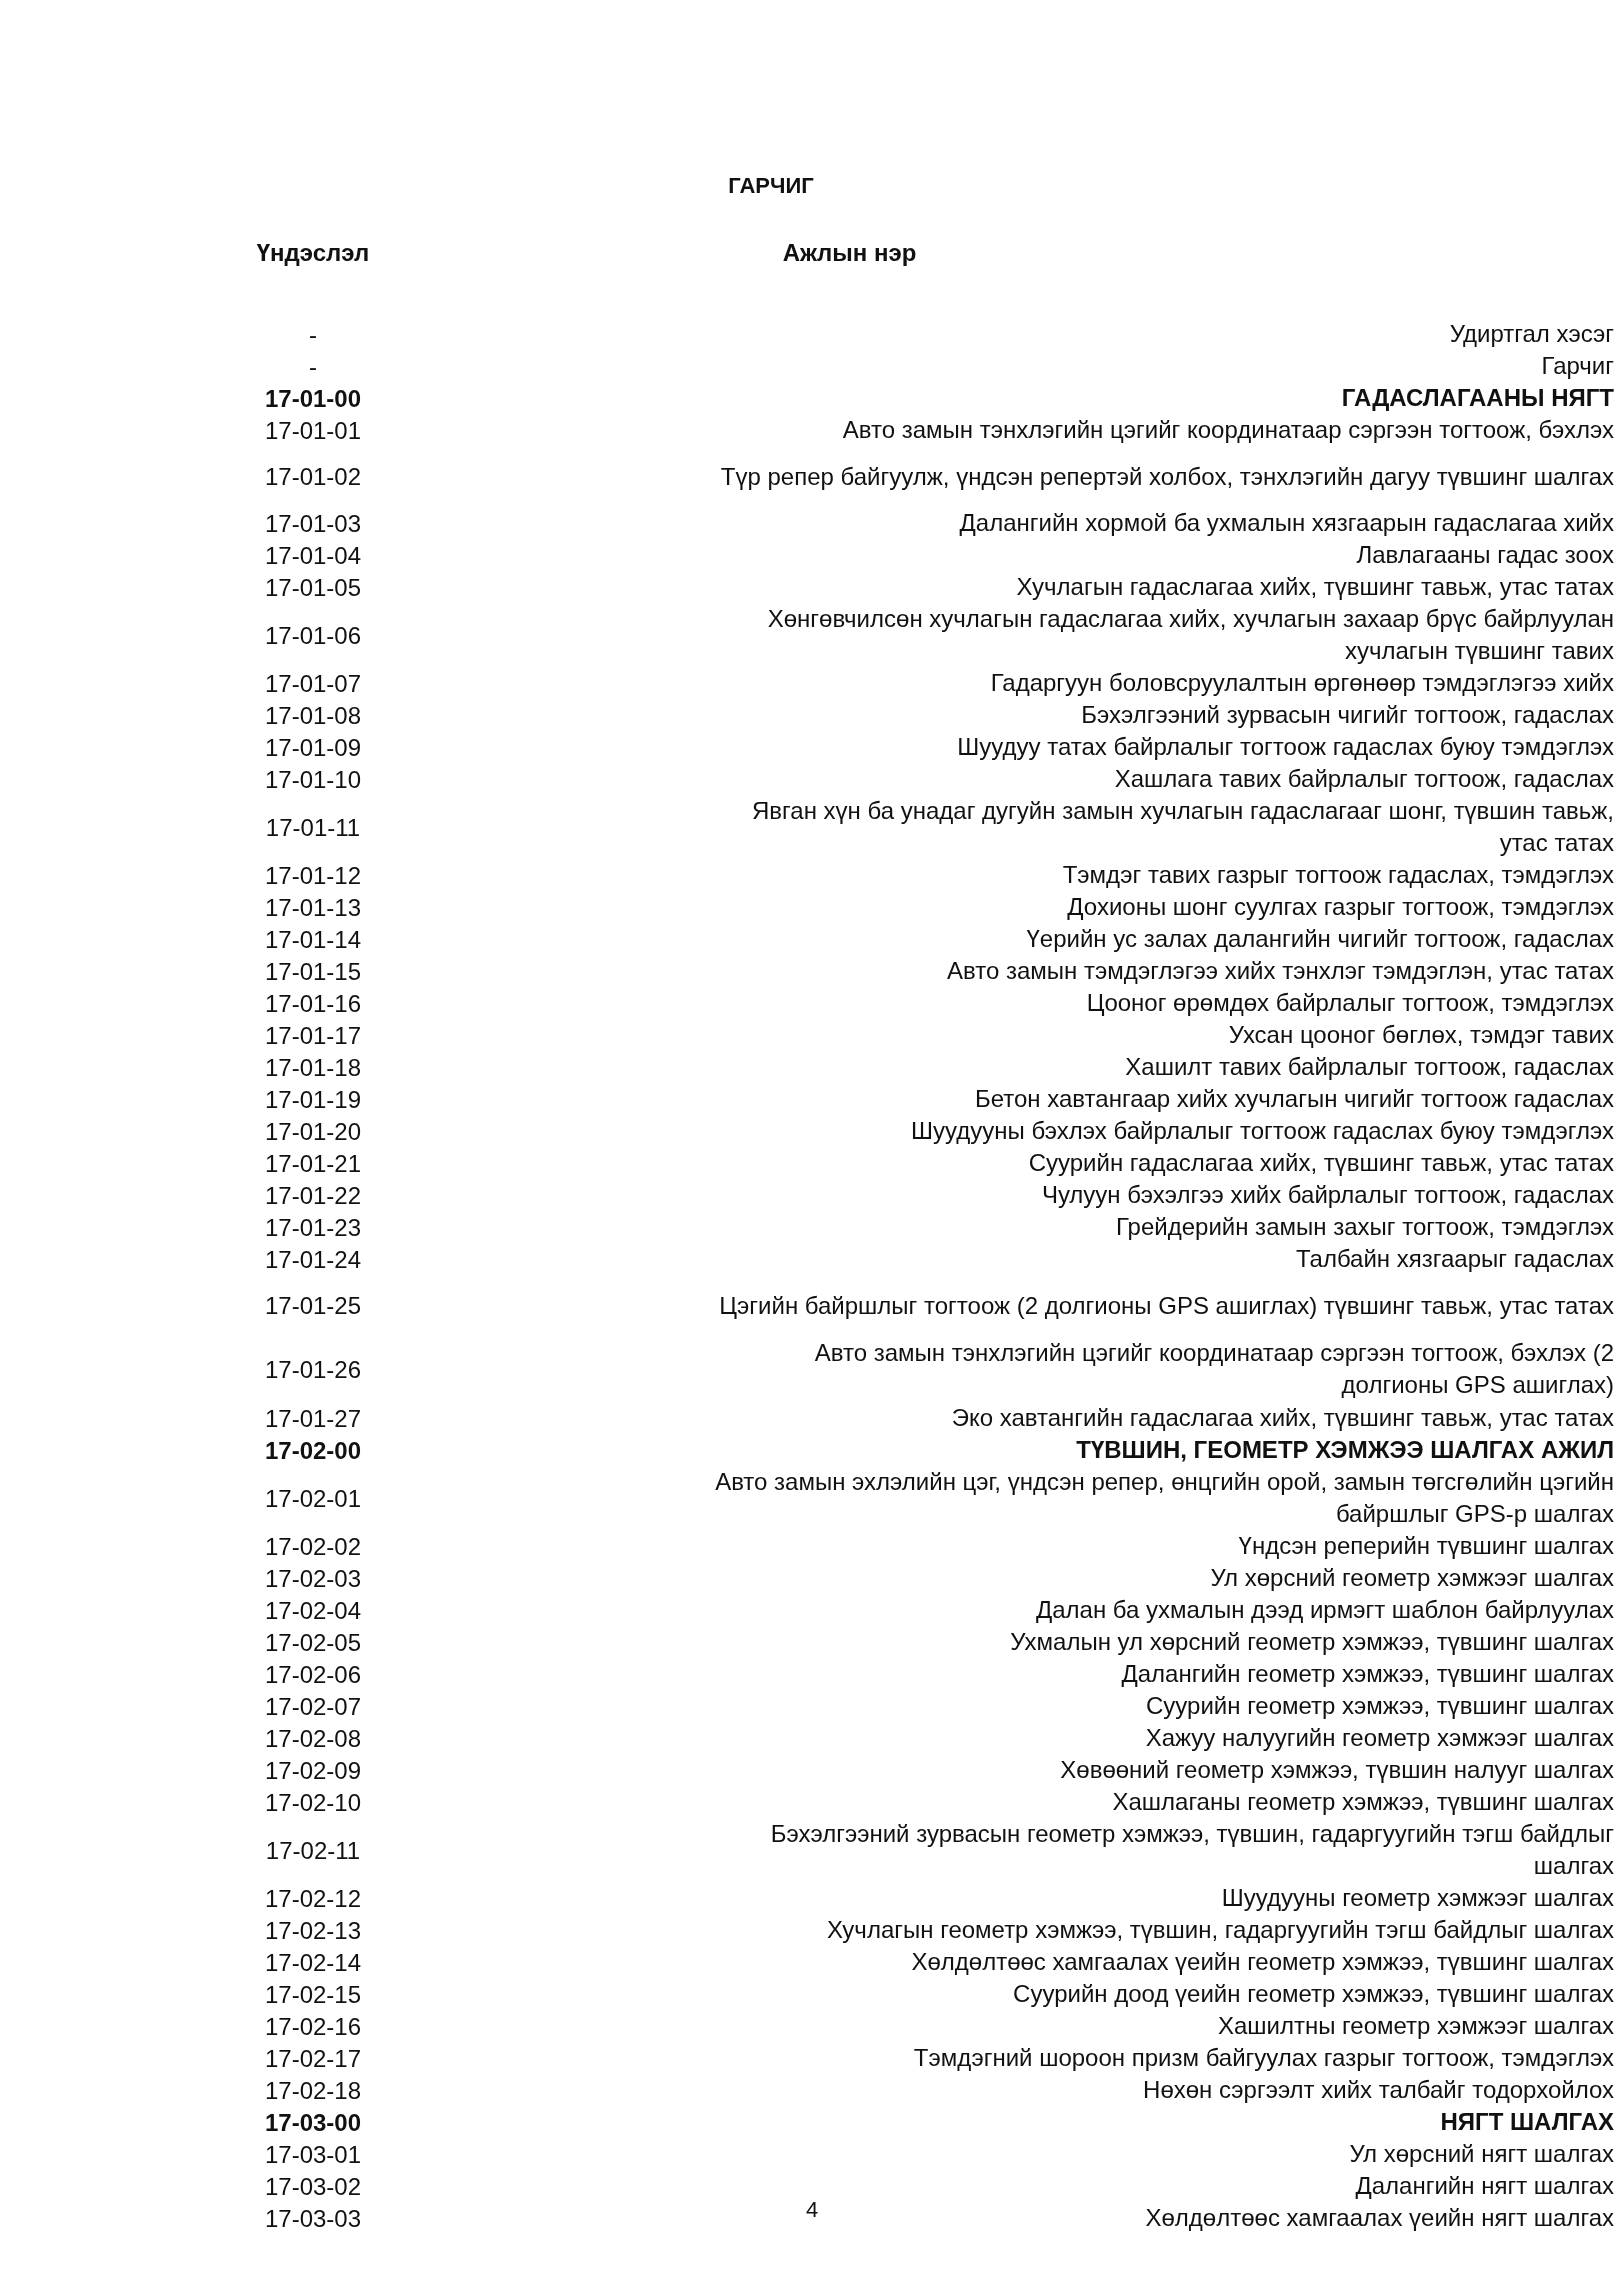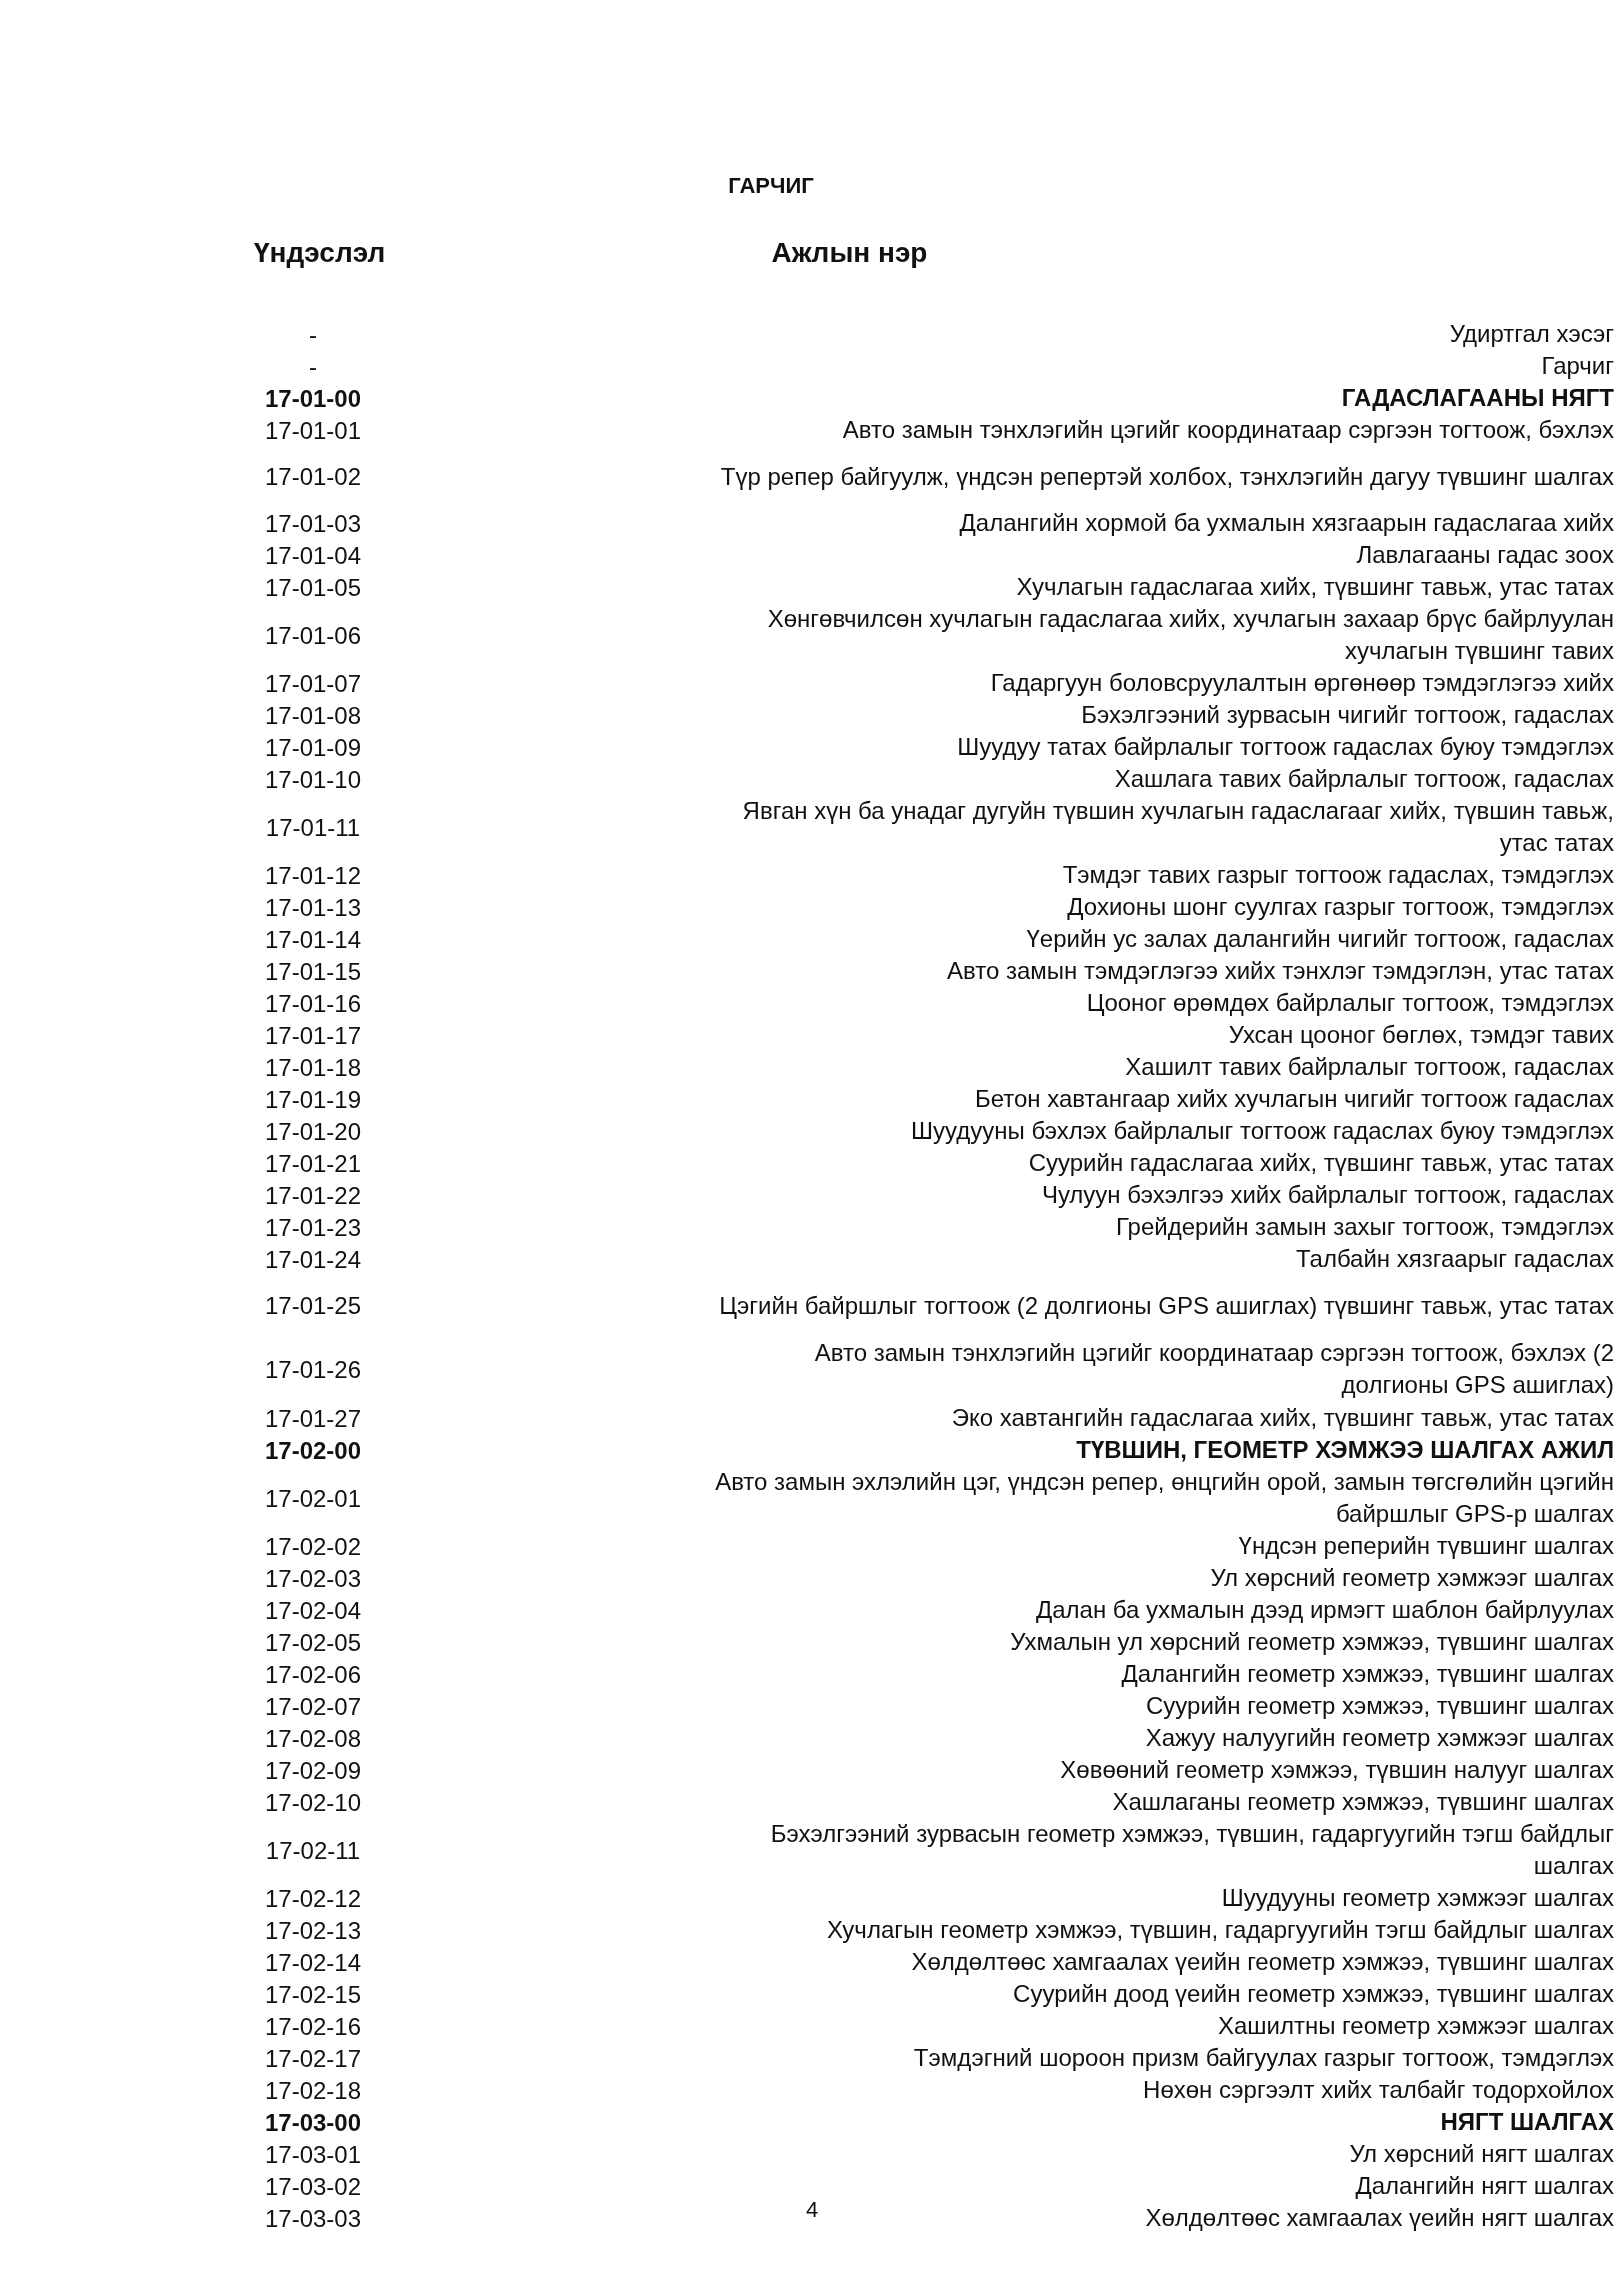--- a/index.html
+++ b/index.html
@@ -27,21 +27,21 @@
     width: 1201px;
     border-collapse: collapse;
     table-layout: fixed;
   }
   .toc td, .toc th { padding: 0; vertical-align: middle; }
   .col-code { width: 118px; text-align: center; }
   .col-name { width: 955px; text-align: right; padding-left: 24px !important; }
   .col-page { width: 127px; text-align: center; padding-left: 25px !important; }
   .toc thead th {
     height: 69px;
-    font-size: 28px;
+    font-size: 24px;
     font-weight: bold;
     line-height: 30px;
   }
   .toc thead th.col-name { text-align: center; padding-left: 0 !important; padding-right: 287px !important; }
   .spacer-row td { height: 31px; }
   .toc tbody td {
     font-size: 24px;
     line-height: 31px;
     height: 31px;
     white-space: nowrap;
@@ -168,21 +168,21 @@
       <tr class="normal">
         <td class="col-code">17-01-10</td>
         <td class="col-name">
           <span class="name-line">Хашлага тавих байрлалыг тогтоож, гадаслах</span>
         </td>
         <td class="col-page">17</td>
       </tr>
       <tr class="double">
         <td class="col-code">17-01-11</td>
         <td class="col-name">
-          <span class="name-line">Явган хүн ба унадаг дугуйн түвшин хучлагын гадаслагааг хийх, түвшин тавьж,</span>
+          <span class="name-line">Явган хүн ба унадаг дугуйн замын хучлагын гадаслагааг шонг, түвшин тавьж,</span>
           <span class="name-line">утас татах</span>
         </td>
         <td class="col-page">17</td>
       </tr>
       <tr class="normal">
         <td class="col-code">17-01-12</td>
         <td class="col-name">
           <span class="name-line">Тэмдэг тавих газрыг тогтоож гадаслах, тэмдэглэх</span>
         </td>
         <td class="col-page">17</td>

